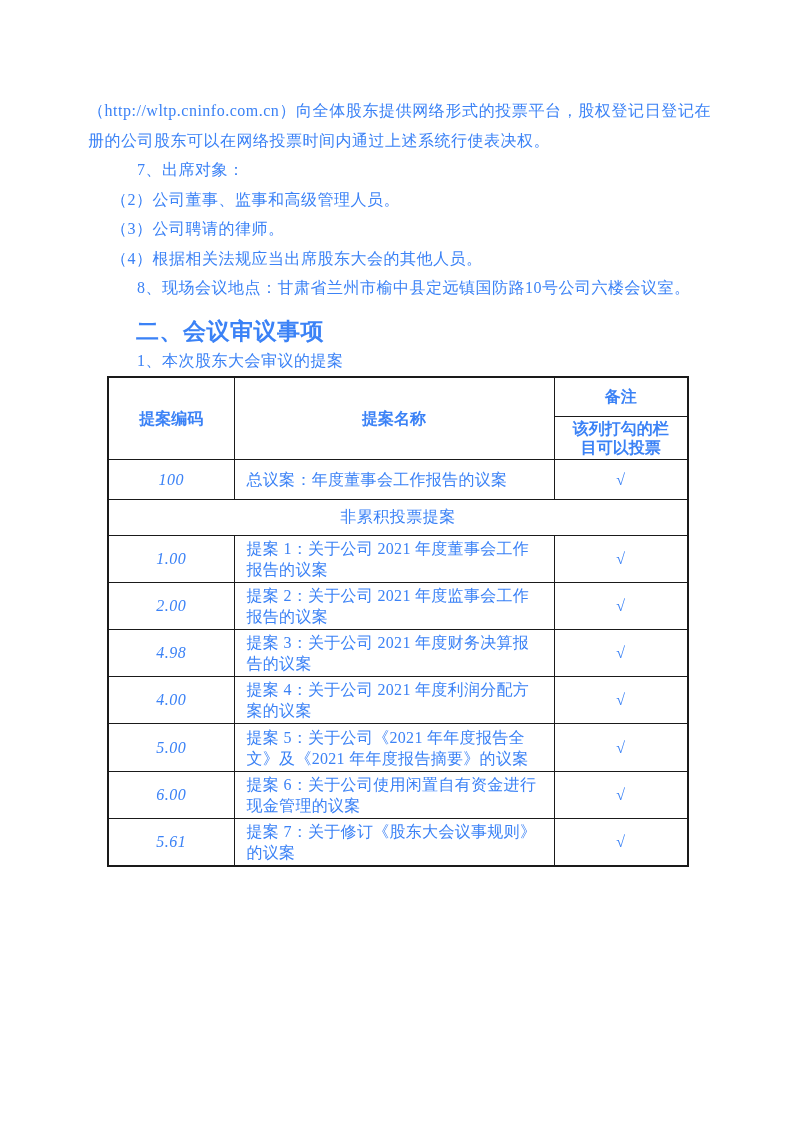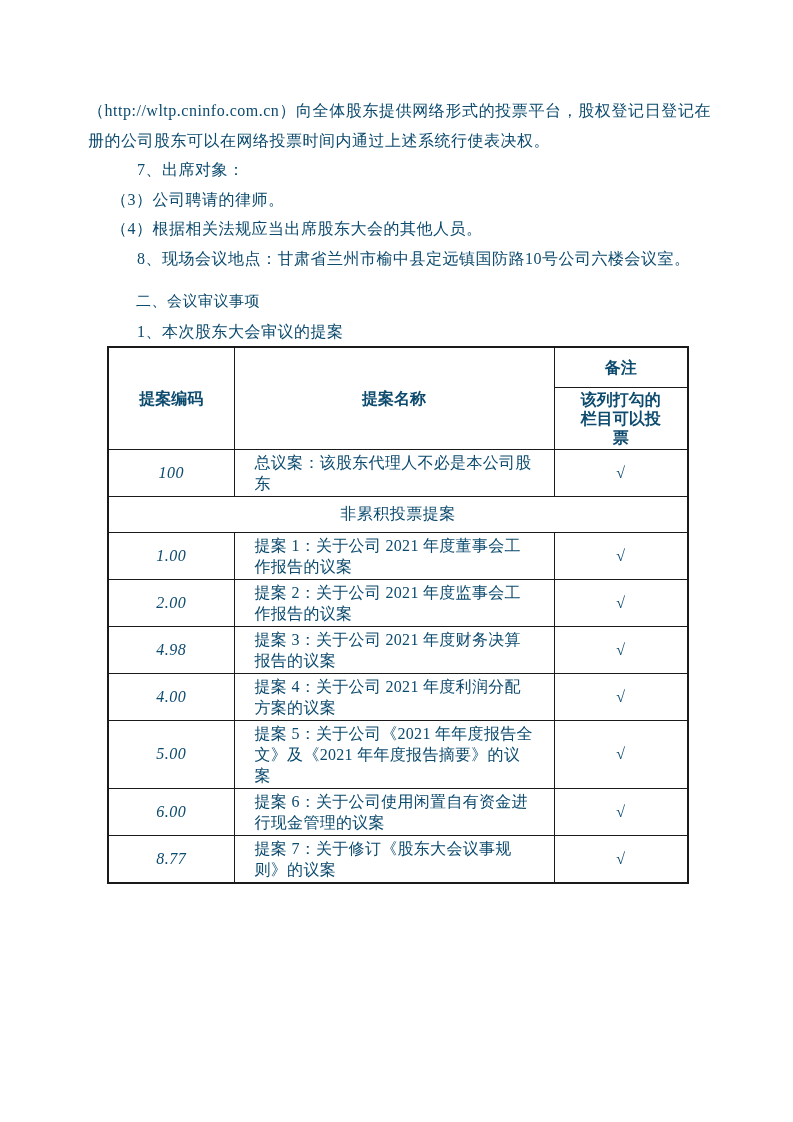--- a/index.html
+++ b/index.html
@@ -1,58 +1,58 @@
 <!DOCTYPE html>
 <html><head>
 <meta charset="utf-8">
 <style>
   html,body{margin:0;padding:0;background:#e8e8e8;}
   .page{
     position:relative;
     width:793px;height:1122px;
     margin:0 auto;
     background:#ffffff;
-    color:#0c4a6e;
+    color:#3b82f6;
     font-family:"Liberation Serif","DejaVu Serif",serif;
     overflow:hidden;
     box-sizing:border-box;
     padding:96px 82px 0 88px;
   }
   .doc-body{width:623px;}
   p{
     margin:0;
     font-size:16px;
     line-height:29.5px;
     text-align:justify;
     letter-spacing:0.5px;
   }
   p.cont{text-indent:0;}
   p.item{text-indent:49px;text-align:left;}
   p.sub{text-indent:23px;}
   p.first-gap{margin-top:7px;}
   h2.sec{
     margin:14px 0 0 0;
-    font-size:15px;
+    font-size:23px;
     line-height:29.5px;
-    font-weight:normal;
+    font-weight:bold;
     text-indent:48px;
     letter-spacing:0.5px;
   }
   table.proposals{
     margin-left:19px;
     width:580px;
     border-collapse:collapse;
     table-layout:fixed;
     border:2px solid #1a1a1a;
   }
   table.proposals th,
   table.proposals td{
     border:1px solid #1a1a1a;
     font-size:16px;
-    padding:2px 20px;
+    padding:2px 12px;
     box-sizing:border-box;
     vertical-align:middle;
   }
   th{font-weight:bold;text-align:center;line-height:19px;}
   td.code{
     text-align:center;
     font-family:"Liberation Serif","DejaVu Serif",serif;
     letter-spacing:0.5px;
     font-style:italic;
   }
@@ -76,20 +76,21 @@
 
 <div class="page">
   <div class="doc-body">
 
     <p class="cont">（http://wltp.cninfo.com.cn）向全体股东提供网络形式的投票平台，股权登记日登记在册的公司股东可以在网络投票时间内通过上述系统行使表决权。</p>
 
 
     <p class="item">7、出席对象：</p>
 
 
+    <p class="sub">（2）公司董事、监事和高级管理人员。</p>
 
     <p class="sub">（3）公司聘请的律师。</p>
 
     <p class="sub">（4）根据相关法规应当出席股东大会的其他人员。</p>
 
     <p class="item">8、现场会议地点：甘肃省兰州市榆中县定远镇国防路10号公司六楼会议室。</p>
 
     <h2 class="sec">二、会议审议事项</h2>
 
     <p class="item">1、本次股东大会审议的提案</p>
@@ -105,21 +106,21 @@
           <th rowspan="2">提案编码</th>
           <th rowspan="2">提案名称</th>
           <th>备注</th>
         </tr>
         <tr class="h-sub">
           <th>该列打勾的栏目可以投票</th>
         </tr>
 
         <tr class="r-single">
           <td class="code">100</td>
-          <td class="name">总议案：该股东代理人不必是本公司股东</td>
+          <td class="name">总议案：年度董事会工作报告的议案</td>
           <td class="check">√</td>
         </tr>
 
         <tr class="r-section">
           <td class="section-row" colspan="3">非累积投票提案</td>
         </tr>
 
         <tr class="r-double">
           <td class="code">1.00</td>
           <td class="name">提案 1：关于公司 2021 年度董事会工作报告的议案</td>
@@ -144,21 +145,21 @@
           <td class="code">5.00</td>
           <td class="name">提案 5：关于公司《2021 年年度报告全文》及《2021 年年度报告摘要》的议案</td>
           <td class="check">√</td>
         </tr>
         <tr class="r-double">
           <td class="code">6.00</td>
           <td class="name">提案 6：关于公司使用闲置自有资金进行现金管理的议案</td>
           <td class="check">√</td>
         </tr>
         <tr class="r-double">
-          <td class="code">8.77</td>
+          <td class="code">5.61</td>
           <td class="name">提案 7：关于修订《股东大会议事规则》的议案</td>
           <td class="check">√</td>
         </tr>
       </tbody>
     </table>
 
   </div>
 </div>
 
 </body></html>

